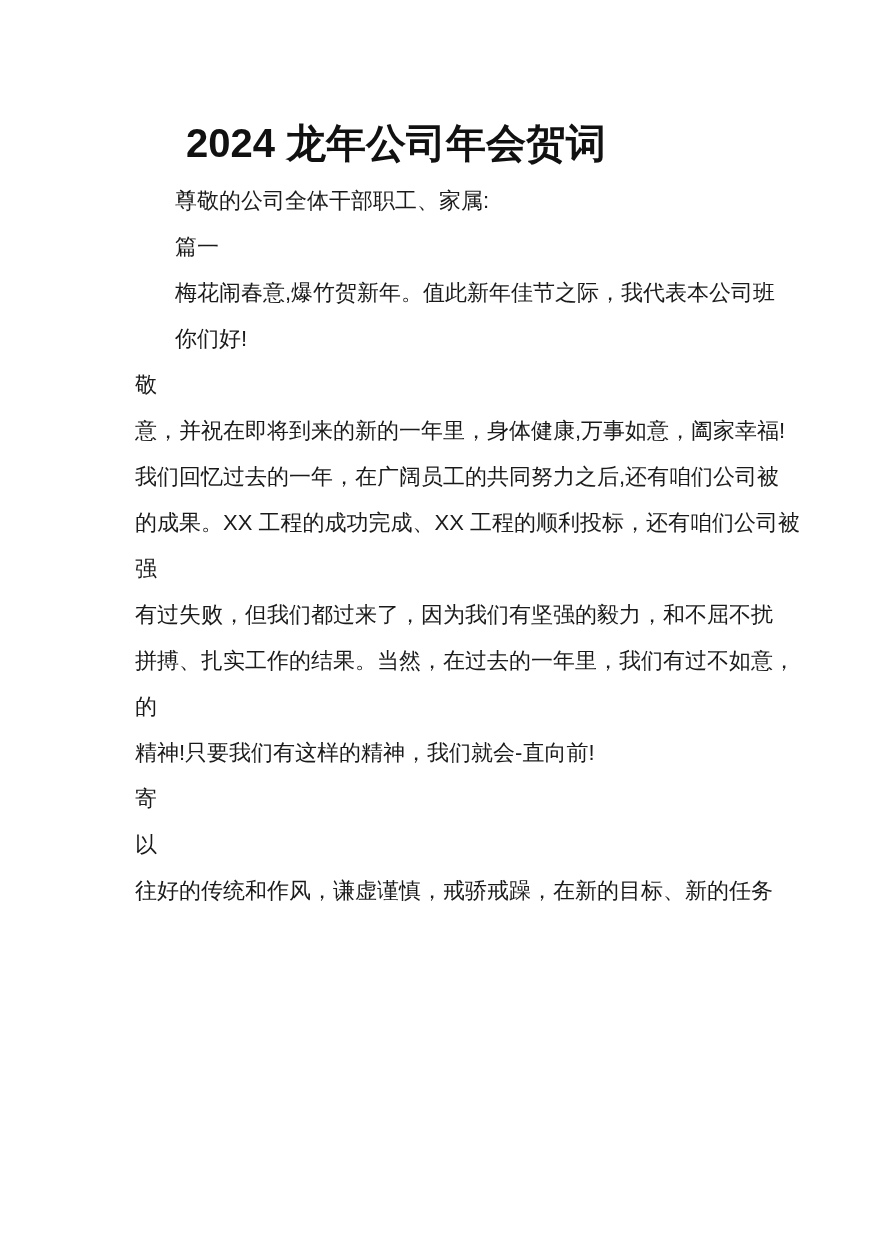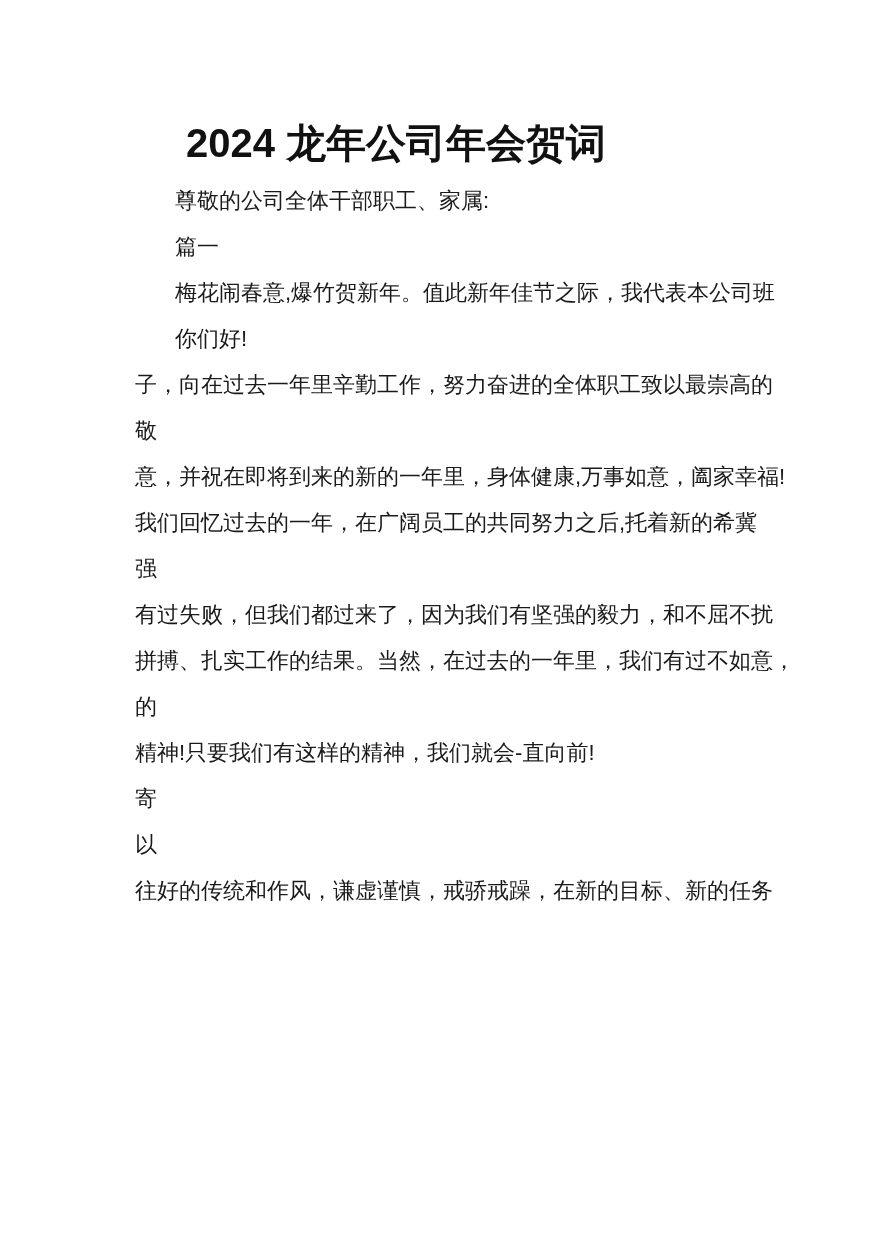--- a/index.html
+++ b/index.html
@@ -50,24 +50,24 @@
 <body>
 
 <div class="page">
   <div class="doc-title">2024 龙年公司年会贺词</div>
 
   <div class="doc-body">
     <div class="line indent">尊敬的公司全体干部职工、家属:</div>
     <div class="line indent">篇一</div>
     <div class="line indent">梅花闹春意,爆竹贺新年。值此新年佳节之际，我代表本公司班</div>
     <div class="line indent">你们好!</div>
-    <div class="line">子，向在过去一年里辛勤工作，努力奋进的全体职工致以最崇高的</div>
     <div class="line">敬</div>
     <div class="line">意，并祝在即将到来的新的一年里，身体健康,万事如意，阖家幸福!</div>
-    <div class="line">我们回忆过去的一年，在广阔员工的共同努力之后,托着新的希冀</div>
+    <div class="line">我们回忆过去的一年，在广阔员工的共同努力之后,还有咱们公司被</div>
+    <div class="line">的成果。XX 工程的成功完成、XX 工程的顺利投标，还有咱们公司被</div>
     <div class="line">强</div>
     <div class="line">有过失败，但我们都过来了，因为我们有坚强的毅力，和不屈不扰</div>
     <div class="line">拼搏、扎实工作的结果。当然，在过去的一年里，我们有过不如意，</div>
     <div class="line">的</div>
     <div class="line">精神!只要我们有这样的精神，我们就会-直向前!</div>
     <div class="line">寄</div>
     <div class="line">以</div>
     <div class="line">往好的传统和作风，谦虚谨慎，戒骄戒躁，在新的目标、新的任务</div>
   </div>
 </div>

